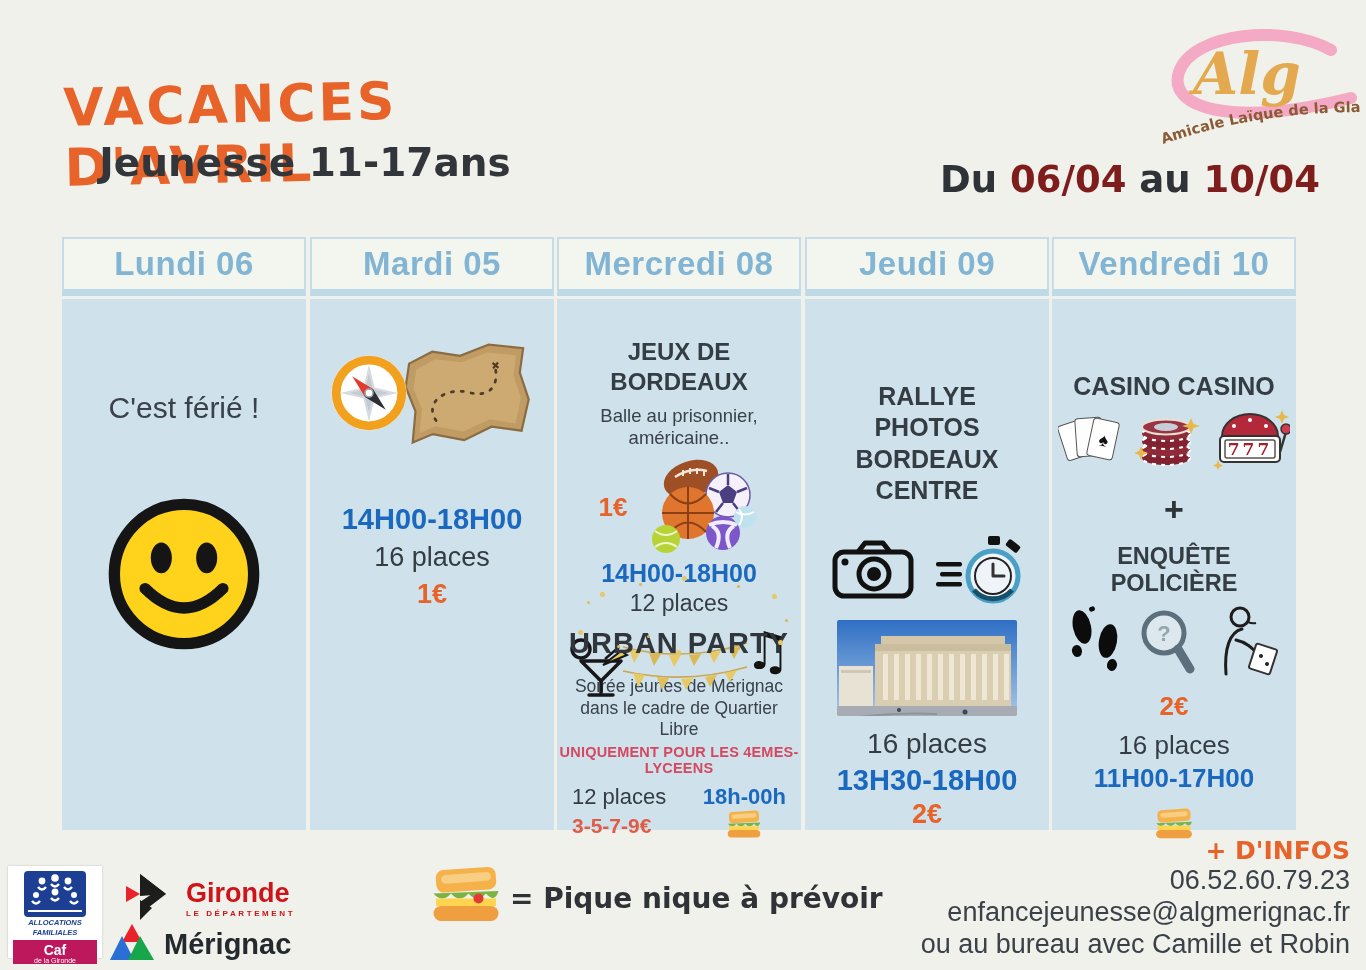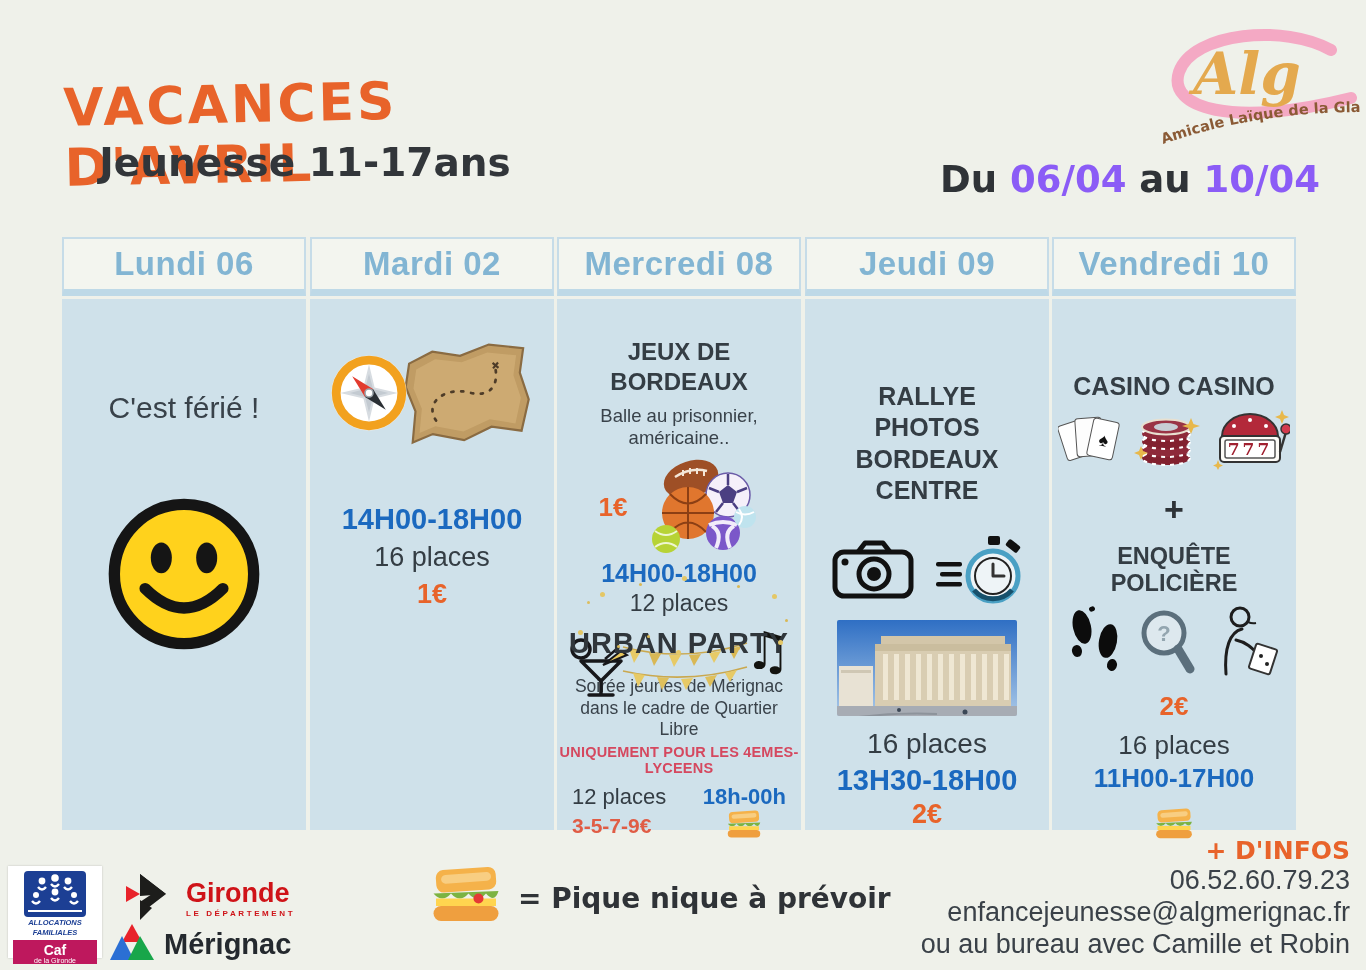--- a/index.html
+++ b/index.html
@@ -10,21 +10,21 @@
   
   .title { position:absolute; left:64px; top:72px; width:560px;
            font-family:"DejaVu Sans", sans-serif; font-weight:800;
            font-size:52px; letter-spacing:3px; color:#e8632a; transform:rotate(-1.2deg); }
   .subtitle { position:absolute; left:70px; top:140px; width:470px; text-align:center;
               font-family:"DejaVu Sans", sans-serif; font-weight:800;
               font-size:39px; color:#32363a; }
   .alg-logo { position:absolute; left:1135px; top:28px; width:228px; height:128px; }
   .date-range { position:absolute; left:940px; top:158px; width:400px;
                 font-family:"DejaVu Sans", sans-serif; font-weight:800; font-size:37px; color:#2f3337; }
-  .date-range .orange { color:#8b5cf6; }
+  .date-range .orange { color:#7f1d1d; }
 
   
   .day { position:absolute; top:237px; width:244px; height:593px; }
   .d0{left:62px} .d1{left:310px} .d2{left:557px} .d3{left:805px} .d4{left:1052px}
   .day-header { height:59px; background:#f3f5ef; border:2px solid #c6dce8; border-bottom:7px solid #bed9e7;
                 display:flex; align-items:center; justify-content:center;
                 font-weight:700; font-size:33px; color:#82b5d3; letter-spacing:.5px; margin-bottom:3px; }
   .day-body { height:531px; background:#cfe1ea; display:flex; flex-direction:column; align-items:center; text-align:center; color:#39424a; }
 
   .t-title  { font-size:25px; font-weight:600; color:#343d44; line-height:1.25; }
@@ -92,21 +92,21 @@
   .caf-txt { font-size:7.5px; font-style:italic; font-weight:700; color:#1c3f94; line-height:1.1; margin-top:2px; }
   .caf-green { margin-top:2px; width:84px; height:28px; background:#be185d; color:#fff; text-align:center; line-height:1; }
   .caf-green .big { font-size:14px; font-weight:700; margin-top:3px; }
   .caf-green .small { font-size:7px; }
   .gironde { position:absolute; left:122px; top:872px; display:flex; align-items:center; gap:8px; }
   .gironde-text .g1 { font-size:27px; font-weight:800; color:#cf1318; line-height:1; }
   .gironde-text .g2 { font-size:8px; font-weight:700; color:#cf1318; letter-spacing:2.6px; margin-top:2px; }
   .merignac { position:absolute; left:110px; top:922px; display:flex; align-items:center; gap:10px; }
   .merignac-text { font-size:29px; font-weight:800; color:#24292e; }
 
-  .legend { position:absolute; left:428px; top:866px; display:flex; align-items:center; gap:14px; }
+  .legend { position:absolute; left:428px; top:866px; display:flex; align-items:center; gap:6px; }
   .legend-text { font-family:"DejaVu Sans",sans-serif; font-weight:800; font-size:28px; color:#2f3337; }
 
   .infos { position:absolute; right:16px; top:836px; text-align:right; color:#3a4148; }
   .infos-title { font-family:"DejaVu Sans",sans-serif; font-weight:800; font-size:25px; color:#e8632a; }
   .infos-line { font-size:27px; line-height:1.18; color:#3a4148; }
 </style>
 </head>
 <body>
 
 <div class="poster">
@@ -141,21 +141,21 @@
           <circle cx="50" cy="50" r="43" fill="#ffd21c" stroke="#151515" stroke-width="7"></circle>
           <ellipse cx="36" cy="40" rx="6.5" ry="9.5" fill="#151515"></ellipse>
           <ellipse cx="64" cy="40" rx="6.5" ry="9.5" fill="#151515"></ellipse>
           <path d="M26 59 Q50 83 74 59" fill="none" stroke="#151515" stroke-width="7" stroke-linecap="round"></path>
         </svg>
       </span>
     </div>
   </section>
 
   <section class="day d1">
-    <div class="day-header">Mardi 02</div>
+    <div class="day-header">Mardi 05</div>
     <div class="day-body">
       <div class="iconrow">
         <span style="z-index:2">
           <svg width="80" height="80" viewBox="0 0 100 100">
             <circle cx="50" cy="50" r="47" fill="#f2efe8"></circle>
             <circle cx="50" cy="50" r="41" fill="#fff" stroke="#f2a11e" stroke-width="11"></circle>
             <polygon points="50,14 57,43 86,50 57,57 50,86 43,57 14,50 43,43" fill="#d7dce1"></polygon>
             <polygon points="50,26 55,45 74,50 55,55 50,74 45,55 26,50 45,45" fill="#c3cad1"></polygon>
             <polygon points="29,29 55,45 45,55" fill="#e23b2e"></polygon>
             <polygon points="71,71 45,55 55,45" fill="#2a2f34"></polygon>

